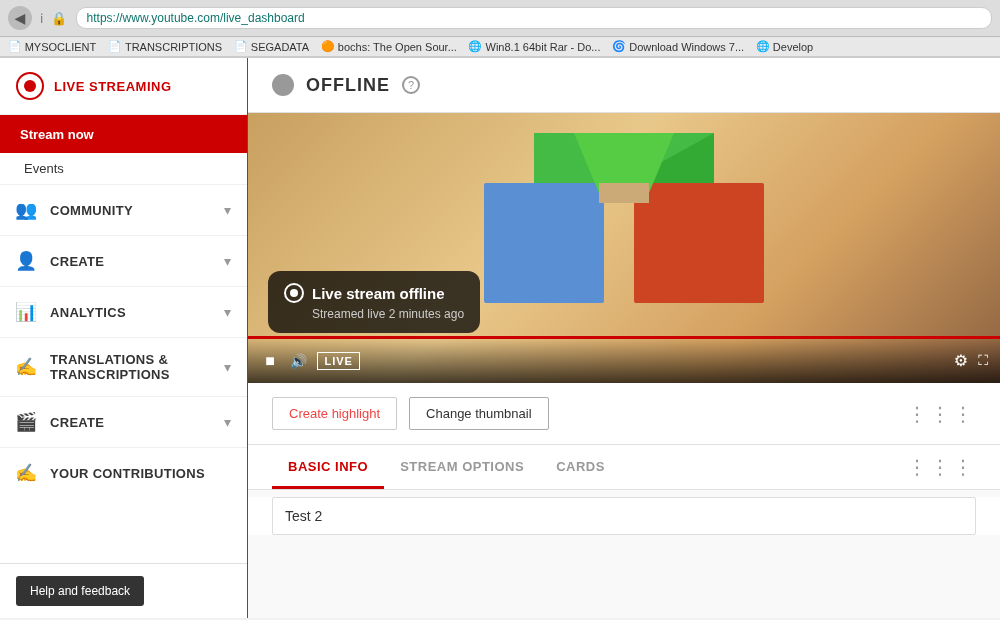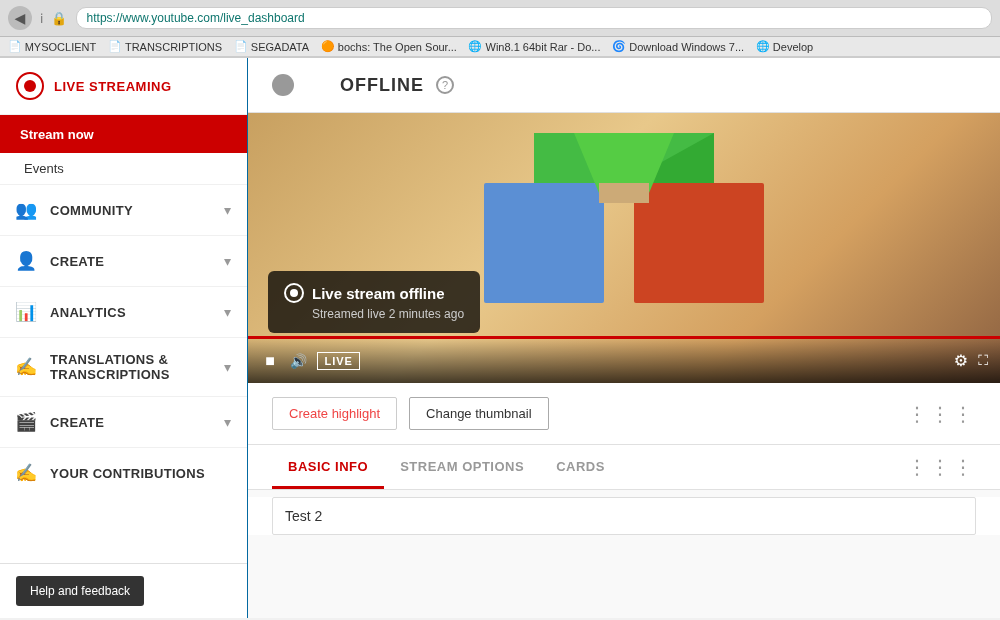--- a/index.html
+++ b/index.html
@@ -169,21 +169,20 @@
       width: 22px; height: 22px;
       border-radius: 50%;
       background: #999;
       flex-shrink: 0;
     }
     .offline-label {
       font-size: 18px;
       font-weight: bold;
       color: #333;
       letter-spacing: 1px;
-      margin-left: 34px;
     }
     .offline-question {
       width: 18px; height: 18px;
       border-radius: 50%;
       border: 2px solid #999;
       display: flex; align-items: center; justify-content: center;
       font-size: 11px;
       color: #999;
       cursor: pointer;
     }
@@ -216,21 +215,21 @@
       width: 100%;
       height: 100%;
     }
     
     .video-overlay {
       position: absolute;
       bottom: 50px;
       left: 20px;
       background: rgba(0,0,0,0.75);
       padding: 12px 16px;
-      border-radius: 6px;
+      border-radius: 12px;
       max-width: 380px;
     }
     .video-overlay-title {
       font-size: 15px;
       font-weight: bold;
       color: white;
       display: flex; align-items: center; gap: 8px;
     }
     .video-overlay-dot {
       width: 20px; height: 20px;

